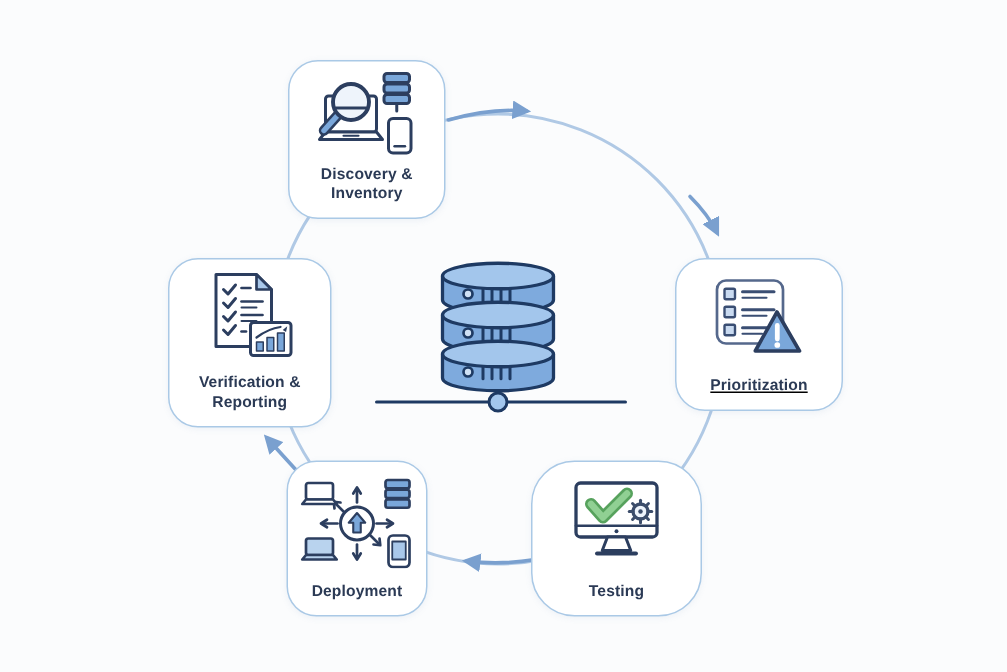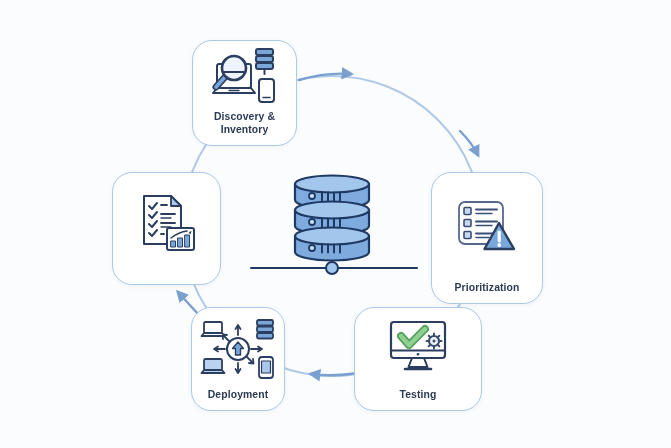--- a/index.html
+++ b/index.html
@@ -38,22 +38,22 @@
     font-weight:600;
     color:#2b3a55;
     text-align:center;
     line-height:1.25;
     padding:0 6px;
     letter-spacing:.1px;
   }
   
   .st-discovery     {left:192px;top:40px; width:105px;height:106px;}
   .st-scanning      {left:359px;top:38px; width:106px;height:107px;}
-  .st-prioritization{left:431px;top:172px;width:112px;height:132px;}
-  .st-testing       {left:354px;top:307px;width:128px;height:104px;}
+  .st-prioritization{left:450px;top:172px;width:112px;height:102px;text-decoration:underline;}
+  .st-testing       {left:354px;top:307px;width:114px;height:104px;border-radius:29px;}
   .st-deployment    {left:191px;top:307px;width:94px;height:104px;}
   .st-verification  {left:112px;top:172px;width:109px;height:113px;}
 </style>
 </head>
 <body>
 
 <div class="canvas">
 
   <svg class="flow-layer" width="671" height="448" viewBox="0 0 671 448">
     <defs>
@@ -234,15 +234,16 @@
           <line x1="30" y1="41" x2="33" y2="41" stroke-width="1.8"></line>
           <rect x="36" y="35" width="27" height="22" rx="2" fill="#fff"></rect>
           <rect x="40" y="48" width="4.5" height="6" fill="#7aa7da" stroke-width="1"></rect>
           <rect x="47" y="45" width="4.5" height="9" fill="#7aa7da" stroke-width="1"></rect>
           <rect x="54" y="42" width="4.5" height="12" fill="#7aa7da" stroke-width="1"></rect>
           <path d="M40,45 q8,-6 16,-7" stroke-width="1.5"></path>
           <path d="M57.5,40 l3,-2.5 l-0.8,3.8 z" fill="#2c3e5f" stroke="none"></path>
         </g>
       </svg>
     </div>
+    <div class="stage-label">Verification &amp; Reporting</div>
   </div>
 
 </div>
 
 </body></html>

